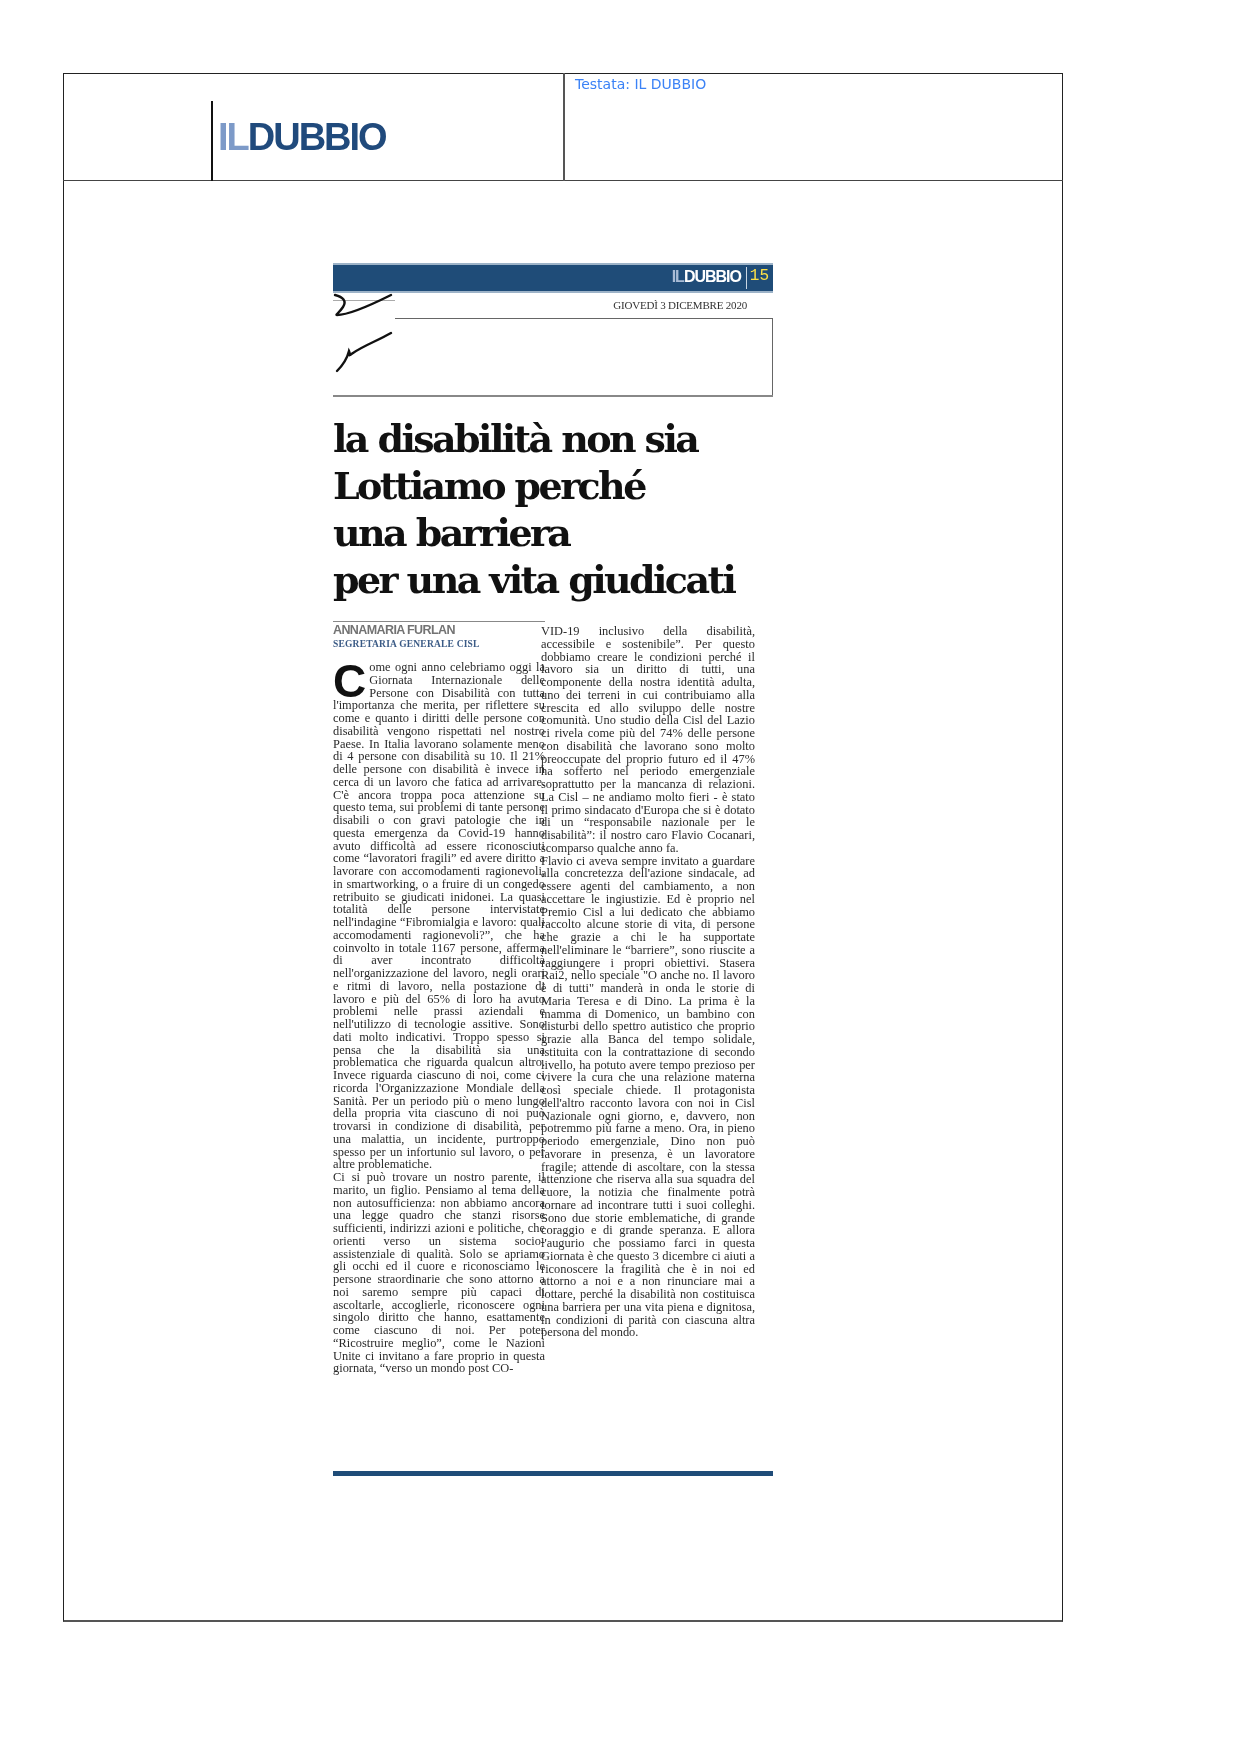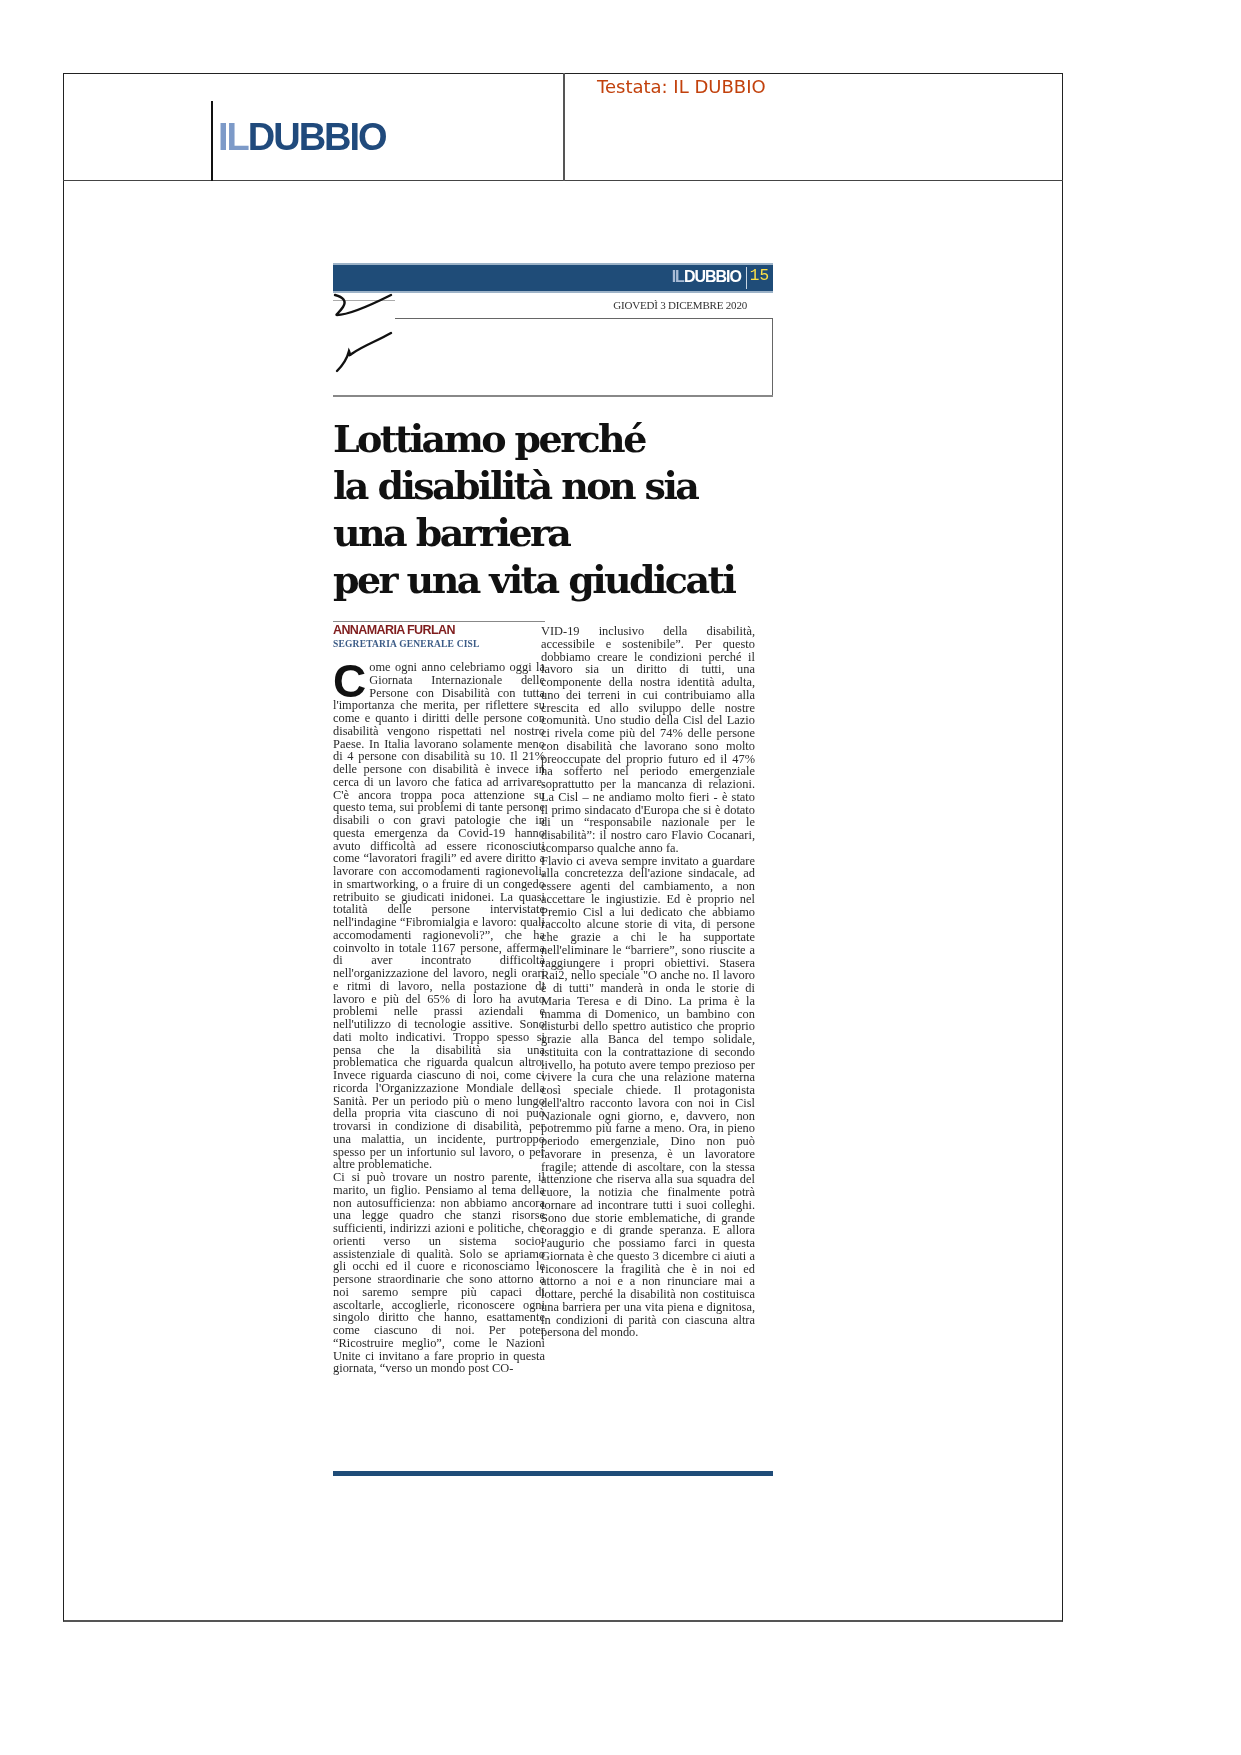--- a/index.html
+++ b/index.html
@@ -6,40 +6,40 @@
   body { width:1241px; height:1755px; position:relative; overflow:hidden; font-family:"DejaVu Serif", serif; }
 
   
   .frame { position:absolute; left:63px; top:73px; width:1000px; height:1549px; border:1.5px solid #222; box-sizing:border-box; border-bottom:2px solid #555; }
   .header-row { position:absolute; left:63px; top:73px; width:1000px; height:108px; border-bottom:1.5px solid #444; box-sizing:border-box; }
   .header-divider { position:absolute; left:563px; top:73px; width:1.5px; height:108px; background:#555; }
   .logo-rule { position:absolute; left:211px; top:101px; width:1.5px; height:80px; background:#111; }
   .logo { position:absolute; left:218px; top:115px; font-family:"Liberation Sans", sans-serif; font-weight:bold; font-size:38px; letter-spacing:-2px; line-height:44px; }
   .logo .il { color:#7d9ac8; }
   .logo .dubbio { color:#204a7c; }
-  .testata { position:absolute; left:597px; top:76px; font-family:"DejaVu Sans", sans-serif; font-size:18px; color:#c2410c; }
+  .testata { position:absolute; left:575px; top:76px; font-family:"DejaVu Sans", sans-serif; font-size:14px; color:#3b82f6; }
 
   
   .clip { position:absolute; left:333px; top:263px; width:440px; }
   .masthead-bar { position:absolute; left:0; top:0; width:440px; height:26px; background:#1f4c78; border-top:2px solid #9db3c8; border-bottom:2px solid #9db3c8; box-sizing:content-box; }
   .masthead-logo { position:absolute; right:32px; top:3px; font-family:"Liberation Sans", sans-serif; font-weight:bold; font-size:16px; letter-spacing:-1px; }
   .masthead-logo .il { color:#a9bcd6; }
   .masthead-logo .dubbio { color:#ffffff; }
   .masthead-sep { position:absolute; right:26px; top:2px; width:1px; height:22px; background:#c9d6e3; }
   .page-num { position:absolute; right:4px; top:2px; font-family:Liberation Mono, monospace; font-size:16px; color:#fde047;text-align:right; }
   .date { position:absolute; right:26px; top:36px; font-family:"Liberation Serif", serif; font-size:11px; color:#333; letter-spacing:-0.2px; }
   .stamp-box { position:absolute; left:62px; top:55px; width:378px; height:78px; border-top:1.5px solid #666; border-right:1.5px solid #666; box-sizing:border-box; }
   .stamp-bottom { position:absolute; left:0; top:132px; width:440px; height:1.5px; background:#888; }
   .stamp-top-line { position:absolute; left:0; top:37px; width:62px; height:1px; background:#aaa; }
   .scribble { position:absolute; left:0; top:30px; }
 
   .headline { position:absolute; left:0; top:152px; width:440px; font-family:"DejaVu Serif", serif; font-weight:bold; font-size:38px; line-height:47px; letter-spacing:-2.6px; color:#111; }
 
   .byline-rule { position:absolute; left:0; top:358px; width:212px; height:1px; background:#888; }
-  .author { position:absolute; left:0; top:360px; font-family:"Liberation Sans", sans-serif; font-weight:bold; font-size:12.5px; letter-spacing:-0.6px; color:#7f1d1d; }
+  .author { position:absolute; left:0; top:360px; font-family:"Liberation Sans", sans-serif; font-weight:bold; font-size:12.5px; letter-spacing:-0.6px; color:#737373; }
   .role { position:absolute; left:0; top:376px; font-family:"Liberation Serif", serif; font-weight:bold; font-size:9.5px; color:#3a5a85; letter-spacing:0.2px;text-align:center; }
 
   .col { position:absolute; font-family:"Liberation Serif", serif; font-size:12.4px; line-height:12.75px; color:#2a2a2a; text-align:justify; }
   .col1 { left:0; top:398px; width:212px; }
   .col2 { left:208px; top:362px; width:214px; }
   .col p { margin:0; text-indent:0; }
   .dropcap { float:left; font-family:"Liberation Sans", sans-serif; font-weight:bold; font-size:46px; line-height:36px; margin:2px 3px 0 0; color:#111; }
 
   .bottom-bar { position:absolute; left:0; top:1208px; width:440px; height:5px; background:#1f4c78; }
 </style>
@@ -68,22 +68,22 @@
 
   <div class="stamp-top-line"></div>
   <div class="stamp-box"></div>
   <div class="stamp-bottom"></div>
   <svg class="scribble" width="64" height="100" viewBox="0 0 64 100">
     <path d="M2 2 C10 4 14 8 10 14 C6 20 2 22 4 22 C14 22 30 16 58 2" fill="none" stroke="#111" stroke-width="2.4" stroke-linecap="round"></path>
     <path d="M4 78 C10 72 14 66 16 58 C18 62 14 64 20 60 C32 52 44 48 58 40" fill="none" stroke="#111" stroke-width="2.4" stroke-linecap="round"></path>
   </svg>
 
   <div class="headline">
+    <div>la disabilità non sia</div>
     <div>Lottiamo perché</div>
-    <div>la disabilità non sia</div>
     <div>una barriera</div>
     <div>per una vita giudicati</div>
   </div>
 
   <div class="byline-rule"></div>
   <div class="author">ANNAMARIA FURLAN</div>
   <div class="role">SEGRETARIA GENERALE CISL</div>
 
   <div class="col col1">
     <span class="dropcap">C</span>

